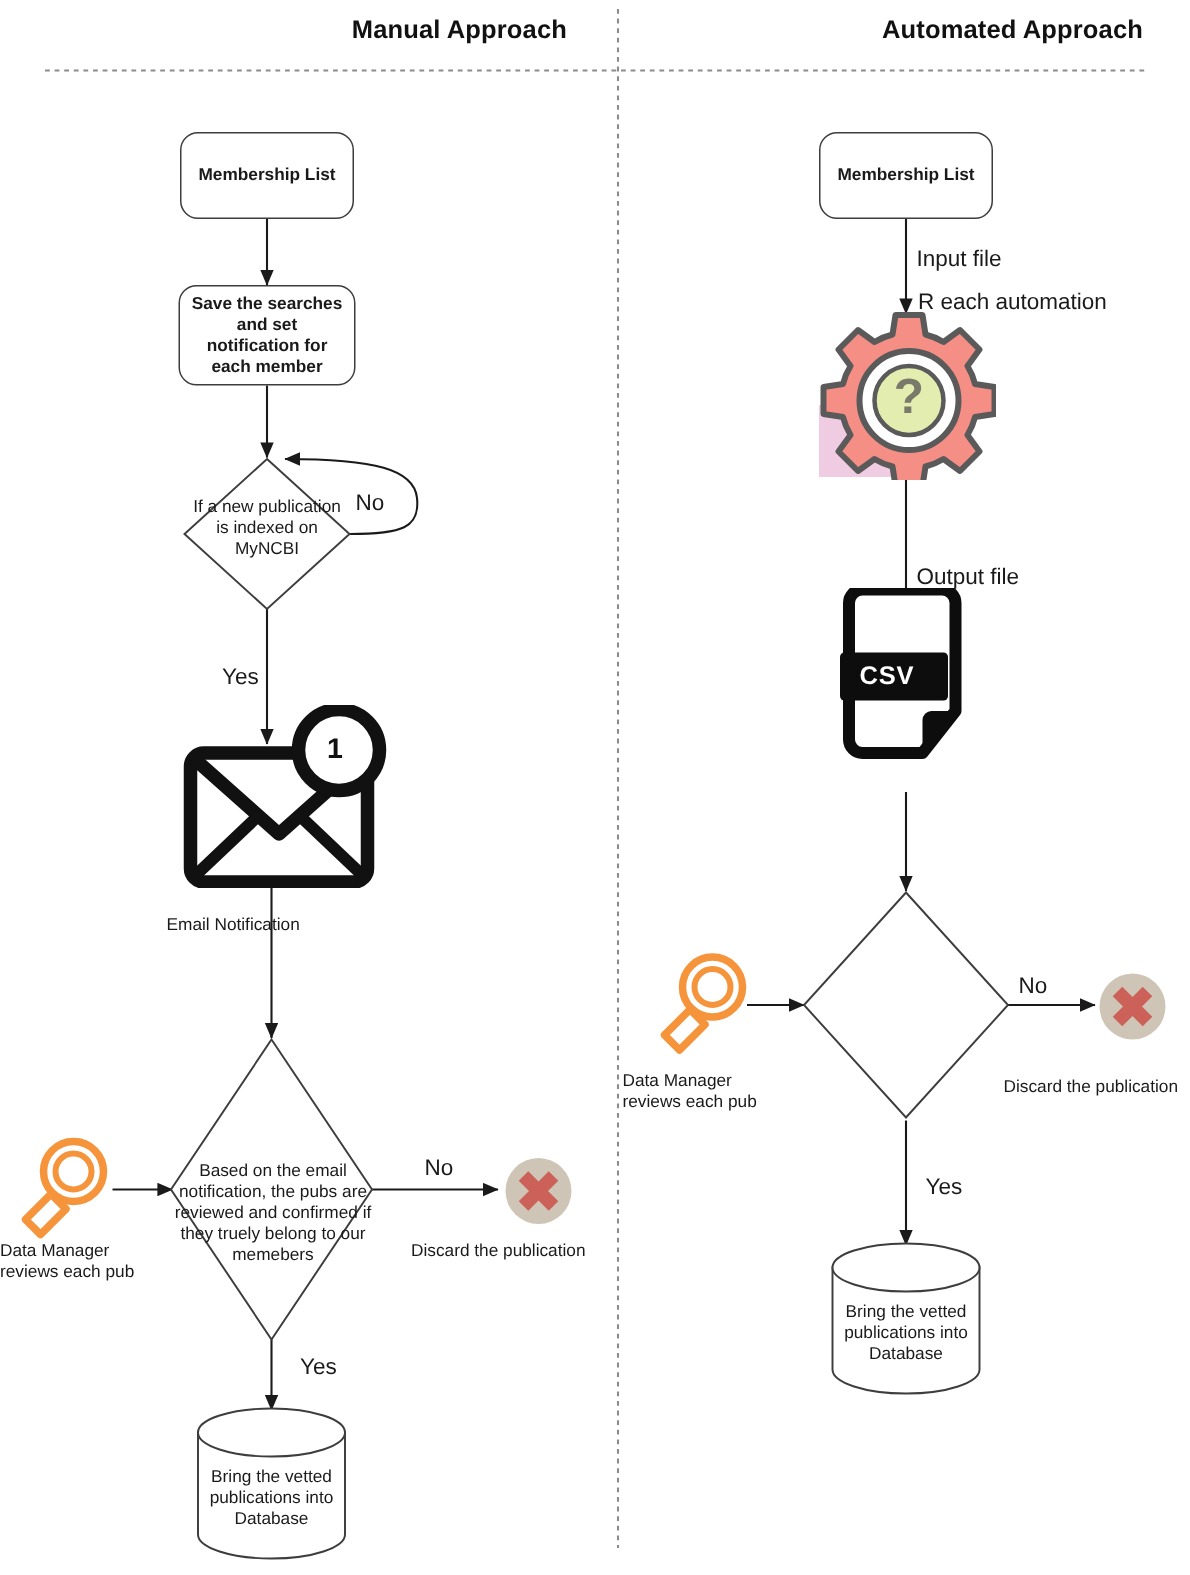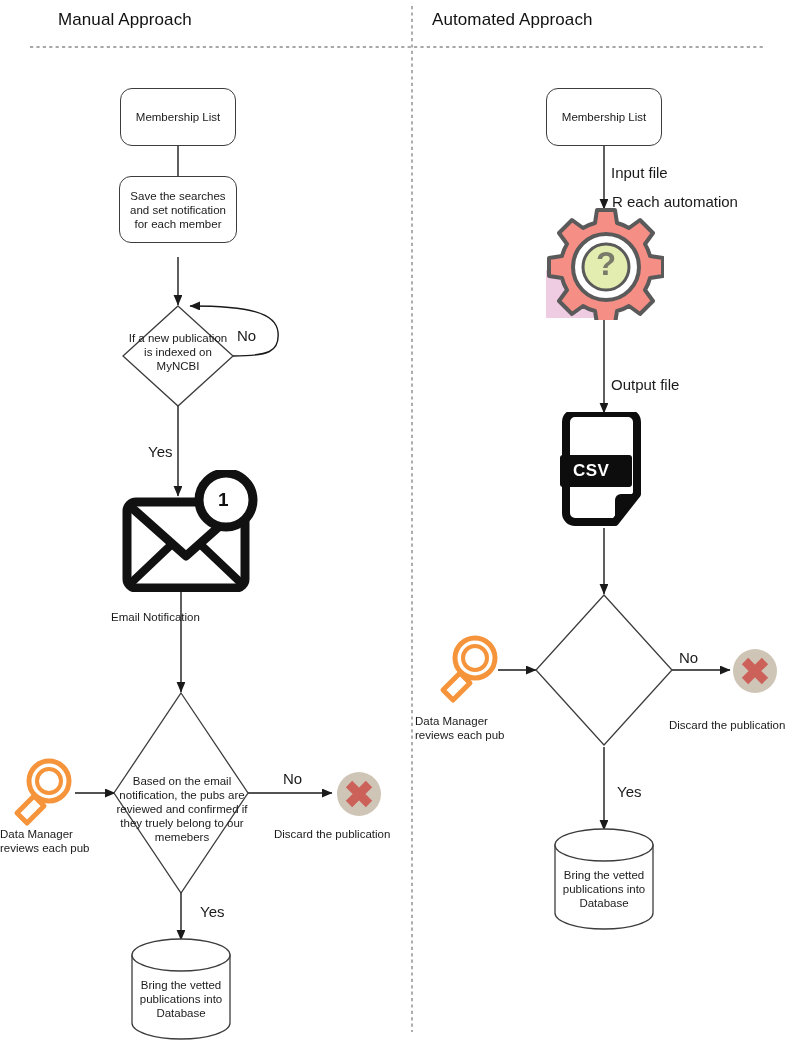--- a/index.html
+++ b/index.html
@@ -1,23 +1,23 @@
 <!DOCTYPE html>
 <html><head>
 <meta charset="utf-8">
 <style>
   html,body{margin:0;padding:0;background:#ffffff;}
   body{width:793px;height:1050px;position:relative;overflow:hidden;
        font-family:"Liberation Sans",sans-serif;color:#1a1a1a;}
   #canvas{position:absolute;left:0;top:0;width:793px;height:1050px;}
   svg.layer{position:absolute;left:0;top:0;width:793px;height:1050px;overflow:visible;}
   .node{position:absolute;box-sizing:border-box;display:flex;align-items:center;
-        justify-content:center;text-align:center;}
-  .col-title{position:absolute;font-size:17px;font-weight:normal;color:#111;
-             text-align:left;letter-spacing:.1px;}
+        justify-content:center;text-align:center;font-weight:bold;}
+  .col-title{position:absolute;font-size:17px;font-weight:bold;color:#111;
+             text-align:right;letter-spacing:.1px;}
   .rbox{border:1.3px solid #3d3d3d;border-radius:12px;background:#fff;
         font-size:11.5px;line-height:14px;color:#1a1a1a;}
   .diamond-label{position:absolute;font-size:11.5px;line-height:14px;
                  text-align:center;color:#1a1a1a;pointer-events:none;}
   .edge-label{position:absolute;font-size:15px;color:#1a1a1a;white-space:nowrap;}
   .cap{position:absolute;font-size:11.5px;line-height:14px;
        color:#1a1a1a;white-space:pre-line;}
   .db-label{position:absolute;font-size:11.5px;line-height:14px;text-align:center;
             color:#1a1a1a;pointer-events:none;}
   .icon-wrap{position:absolute;}
@@ -85,21 +85,21 @@
     <g>
       <path d="M555,845 L555,913 A49,16 0 0 0 653,913 L653,845 Z" fill="#ffffff" stroke="#3d3d3d" stroke-width="1.3"></path>
       <ellipse cx="604" cy="845" rx="49" ry="16" fill="#ffffff" stroke="#3d3d3d" stroke-width="1.3"></ellipse>
     </g>
   </svg>
 
   <div class="node rbox" style="left:120px;top:88px;width:116px;height:58px;">
     <span>Membership List</span>
   </div>
 
-  <div class="node rbox" style="left:119px;top:176px;width:118px;height:67px;padding:2px 6px;">
+  <div class="node rbox" style="left:119px;top:190px;width:118px;height:67px;padding:2px 6px;">
     <span>Save the searches and set notification for each member</span>
   </div>
 
   <div class="diamond-label" style="left:126px;top:331px;width:104px;">If a new publication is indexed on MyNCBI</div>
 
   <div class="edge-label" style="left:237px;top:327px;">No</div>
 
   <div class="edge-label" style="left:148px;top:443px;">Yes</div>
 
   <div class="icon-wrap" style="left:120px;top:470px;width:140px;height:122px;">
@@ -168,21 +168,21 @@
                  A42,42 0 0 1 -11,-41 Z"></path>
         <circle cx="0" cy="3" r="33" fill="#ffffff" stroke="#5a5a5a" stroke-width="4"></circle>
         <circle cx="0" cy="3" r="23" fill="#E4EDB0" stroke="#5a5a5a" stroke-width="3"></circle>
       </g>
       <text x="60" y="67" text-anchor="middle" font-family="Liberation Sans, sans-serif" font-size="33" font-weight="bold" fill="#7a7a6a">?</text>
     </svg>
   </div>
 
   <div class="edge-label" style="left:611px;top:376px;">Output file</div>
 
-  <div class="icon-wrap" style="left:560px;top:412px;width:90px;height:116px;">
+  <div class="icon-wrap" style="left:560px;top:392px;width:90px;height:116px;">
     <svg width="90" height="116" viewBox="0 0 90 116">
       <path d="M6,10 A9,9 0 0 1 15,1 L68,1 A9,9 0 0 1 77,10 L77,82 L55,110
                L15,110 A9,9 0 0 1 6,101 Z" fill="#ffffff" stroke="#0d0d0d" stroke-width="8" stroke-linejoin="round"></path>
       <path d="M77,82 L55,110 L55,88 A6,6 0 0 1 61,82 Z" fill="#0d0d0d"></path>
       <rect x="0" y="43" width="72" height="32" rx="3" ry="3" fill="#0d0d0d"></rect>
     </svg>
     <div class="csv-text" style="left:13px;top:49px;">CSV</div>
   </div>
 
 

